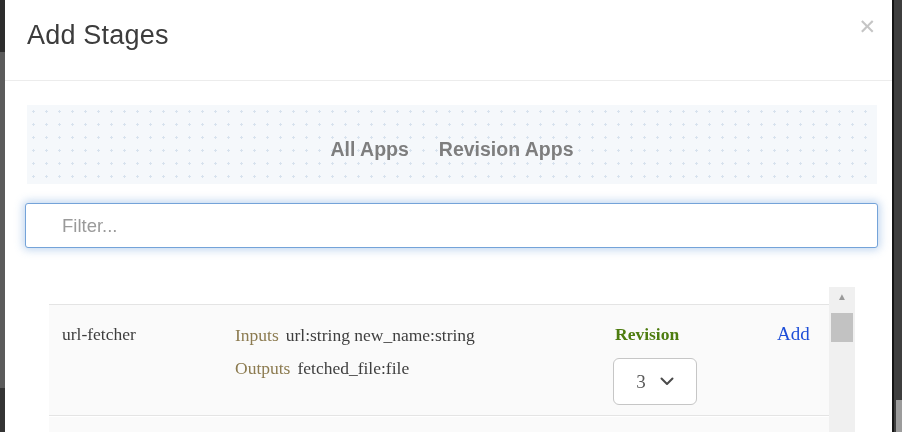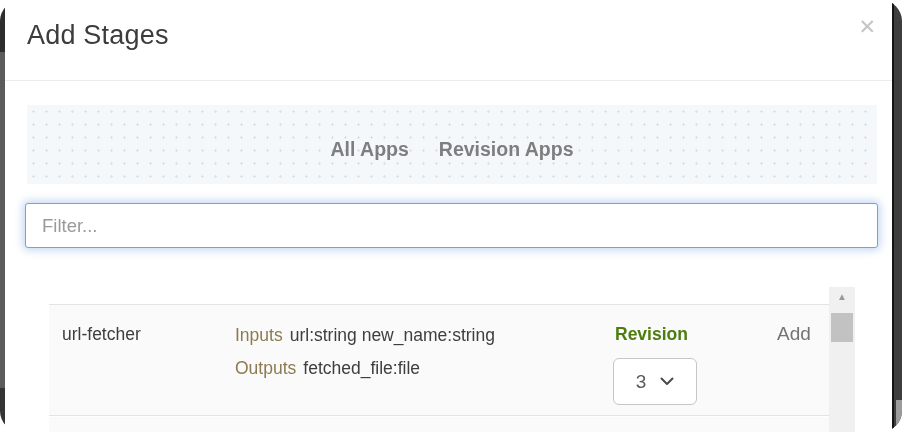--- a/index.html
+++ b/index.html
@@ -1,19 +1,18 @@
 <!DOCTYPE html>
 <html><head>
 <meta charset="utf-8">
 <style>
   html,body{margin:0;padding:0;background:#fff;}
   #app{
     position:relative;width:902px;height:432px;overflow:hidden;background:#ffffff;
     font-family:"Liberation Sans","DejaVu Sans",sans-serif;
-    border-radius:21px;
   }
   
   .edge-left{position:absolute;left:0;top:0;width:5px;height:432px;}
   .edge-left .seg1{position:absolute;top:0;left:0;width:5px;height:52px;background:#2d2d2d;}
   .edge-left .seg2{position:absolute;top:52px;left:0;width:5px;height:336px;background:#5b5b5b;}
   .edge-left .seg3{position:absolute;top:388px;left:0;width:5px;height:44px;background:#343434;}
   .edge-right{position:absolute;right:0;top:0;width:8px;height:432px;background:#3e3e3e;border-left:2px solid #141414;}
   .edge-right-scroll{position:absolute;right:0;top:400px;width:6px;height:32px;background:#9c9c9c;}
   
   .dialog-title{position:absolute;left:27px;top:20px;font-size:27px;color:#3c3c3c;letter-spacing:.2px;}
@@ -31,45 +30,45 @@
     position:relative;display:flex;align-items:center;height:100%;
     padding:10px 15px 0 15px;box-sizing:border-box;
     font-size:19.5px;font-weight:600;color:#7e7e7e;cursor:pointer;white-space:nowrap;
   }
   .tab.active{color:#3a6fb4;}
   .tab-underline{position:absolute;left:0;right:0;bottom:0;height:6px;background:#d87b6b;}
   
   .filter-input{
     position:absolute;left:25px;top:203px;width:853px;height:45px;box-sizing:border-box;
     border:1px solid #74a3d9;border-radius:3px;background:#fff;outline:none;
-    padding:0 16px;font-size:18.5px;color:#555;
+    padding:0 36px;font-size:18.5px;color:#555;
     font-family:"Liberation Sans","DejaVu Sans",sans-serif;
     box-shadow:0 0 8px 2px rgba(118,164,219,0.45);
   }
   .filter-input::placeholder{color:#9a9a9a;opacity:1;}
   
   .scrollbar-track{position:absolute;left:829px;top:287px;width:26px;height:145px;background:#f0f0f0;}
   .scrollbar-up{position:absolute;left:0;top:5px;width:26px;text-align:center;font-size:10px;color:#9a9a9a;line-height:10px;cursor:pointer;}
   .scrollbar-thumb{position:absolute;left:2px;top:26px;width:22px;height:29px;background:#c2c2c2;cursor:pointer;}
   
   .app-row{
     position:absolute;left:49px;top:304px;width:780px;height:112px;box-sizing:border-box;
-    background:#fafafa;border-top:1px solid #e4e4e4;border-bottom:1px solid #e4e4e4;
+    background:#fafafa;border-top:1px solid #e4e4e4;border-bottom:1px solid #e4e4e4;font-family:Liberation Serif, serif;
   }
   .app-name{position:absolute;left:13px;top:19px;font-size:17.5px;color:#3e3e3e;}
   .app-io{position:absolute;left:170px;top:14px;font-size:17.5px;line-height:33px;color:#3e3e3e;margin-left:16px;}
   .io-label{color:#8c7b50;margin-right:7px;}
   .revision-label{position:absolute;left:566px;top:19px;font-size:17.5px;font-weight:700;color:#4d7c0f;}
   .revision-select{
     position:absolute;left:564px;top:53px;width:84px;height:47px;box-sizing:border-box;
     background:#fff;border:1px solid #c6c6c6;border-radius:6px;
     display:flex;align-items:center;justify-content:center;gap:14px;
     font-size:19px;color:#5a5a5a;cursor:pointer;
   }
-  .add-link{position:absolute;left:728px;top:18px;font-size:19px;color:#737373;cursor:pointer;}
+  .add-link{position:absolute;left:728px;top:18px;font-size:19px;color:#1d4ed8;cursor:pointer;}
   .next-row-sliver{position:absolute;left:49px;top:417px;width:780px;height:15px;background:#fafafa;}
 </style>
 </head>
 <body>
 
 <div id="app">
 
   <div class="edge-left">
     <div class="seg1"></div>
     <div class="seg2"></div>

